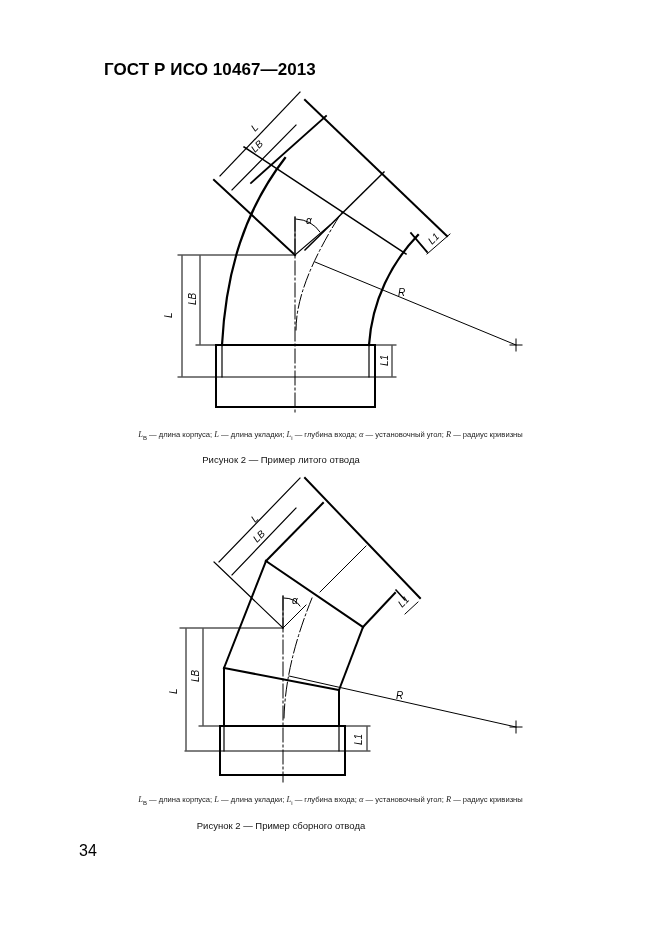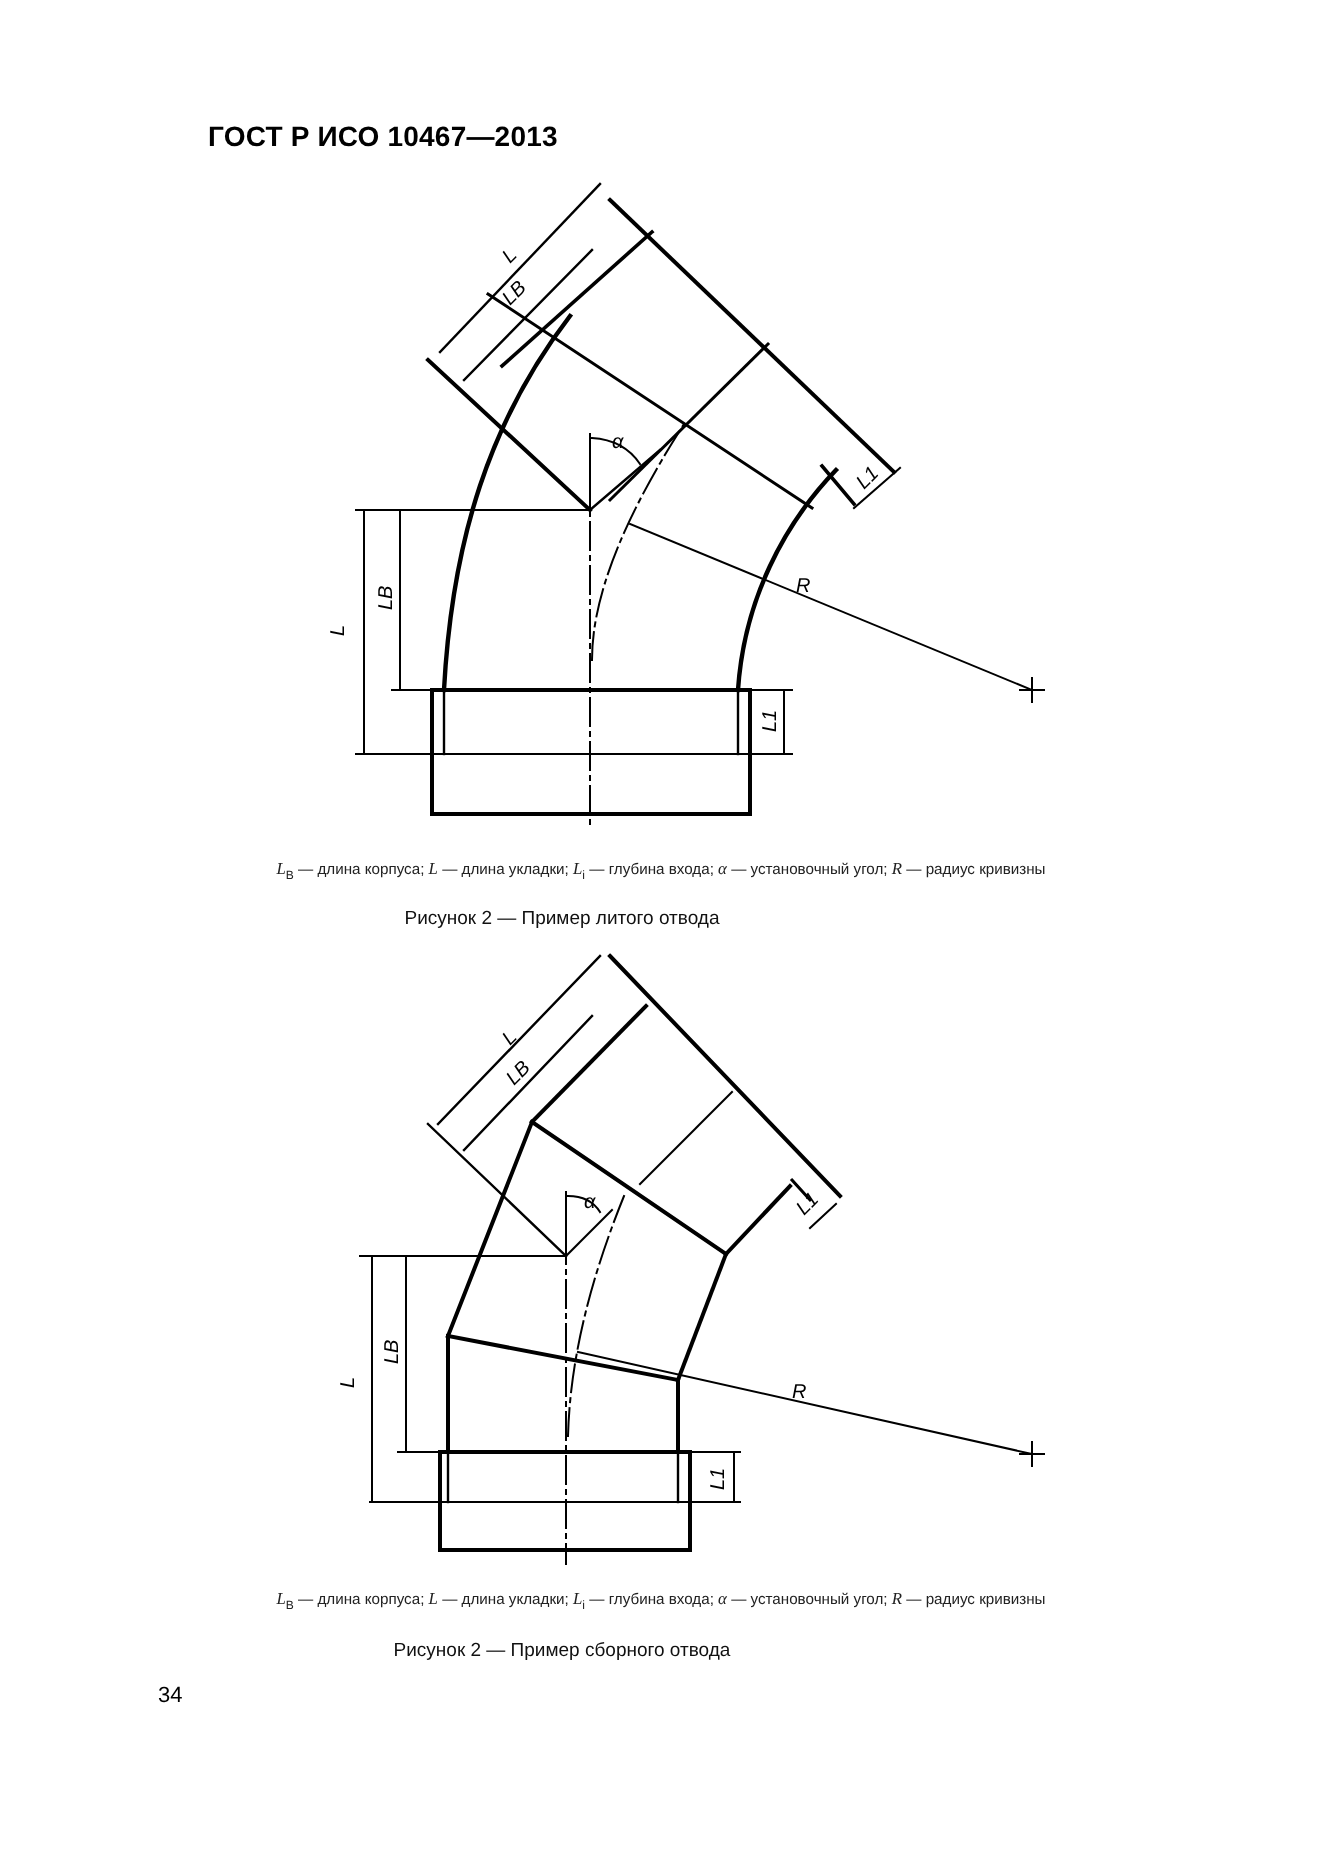--- a/index.html
+++ b/index.html
@@ -1,21 +1,21 @@
 <!DOCTYPE html>
 <html><head>
 <meta charset="utf-8">
 <style>
   html, body { margin:0; padding:0; background:#ffffff; }
   body { width:661px; height:935px; position:relative; overflow:hidden; font-family:"Liberation Sans", sans-serif; color:#000; }
-  .header { position:absolute; left:79px; top:60px; font-size:14px; font-weight:bold; letter-spacing:0.1px;padding-left:25px; }
+  .header { position:absolute; left:79px; top:60px; font-size:17px; font-weight:bold; letter-spacing:0.1px;padding-left:25px; }
   .legend { position:absolute; left:0; width:661px; text-align:center; font-size:7.6px; color:#222; }
   .legend i { font-family:"Liberation Serif", serif; font-style:italic; font-size:8.4px; }
   .caption { position:absolute; left:0; width:562px; text-align:center; font-size:9.5px; color:#111; }
-  .pageno { position:absolute; left:79px; top:842px; font-size:11px; }
+  .pageno { position:absolute; left:79px; top:842px; font-size:16px; }
   svg { position:absolute; left:0; top:0; }
   svg text { font-family:"Liberation Sans", sans-serif; font-style:italic; font-size:10px; }
 </style>
 </head>
 <body>
 
 <div class="header">ГОСТ Р ИСО 10467—2013</div>
 
 <svg width="661" height="935" viewBox="0 0 661 935">
   <g stroke="#000" fill="none" stroke-linecap="square">

